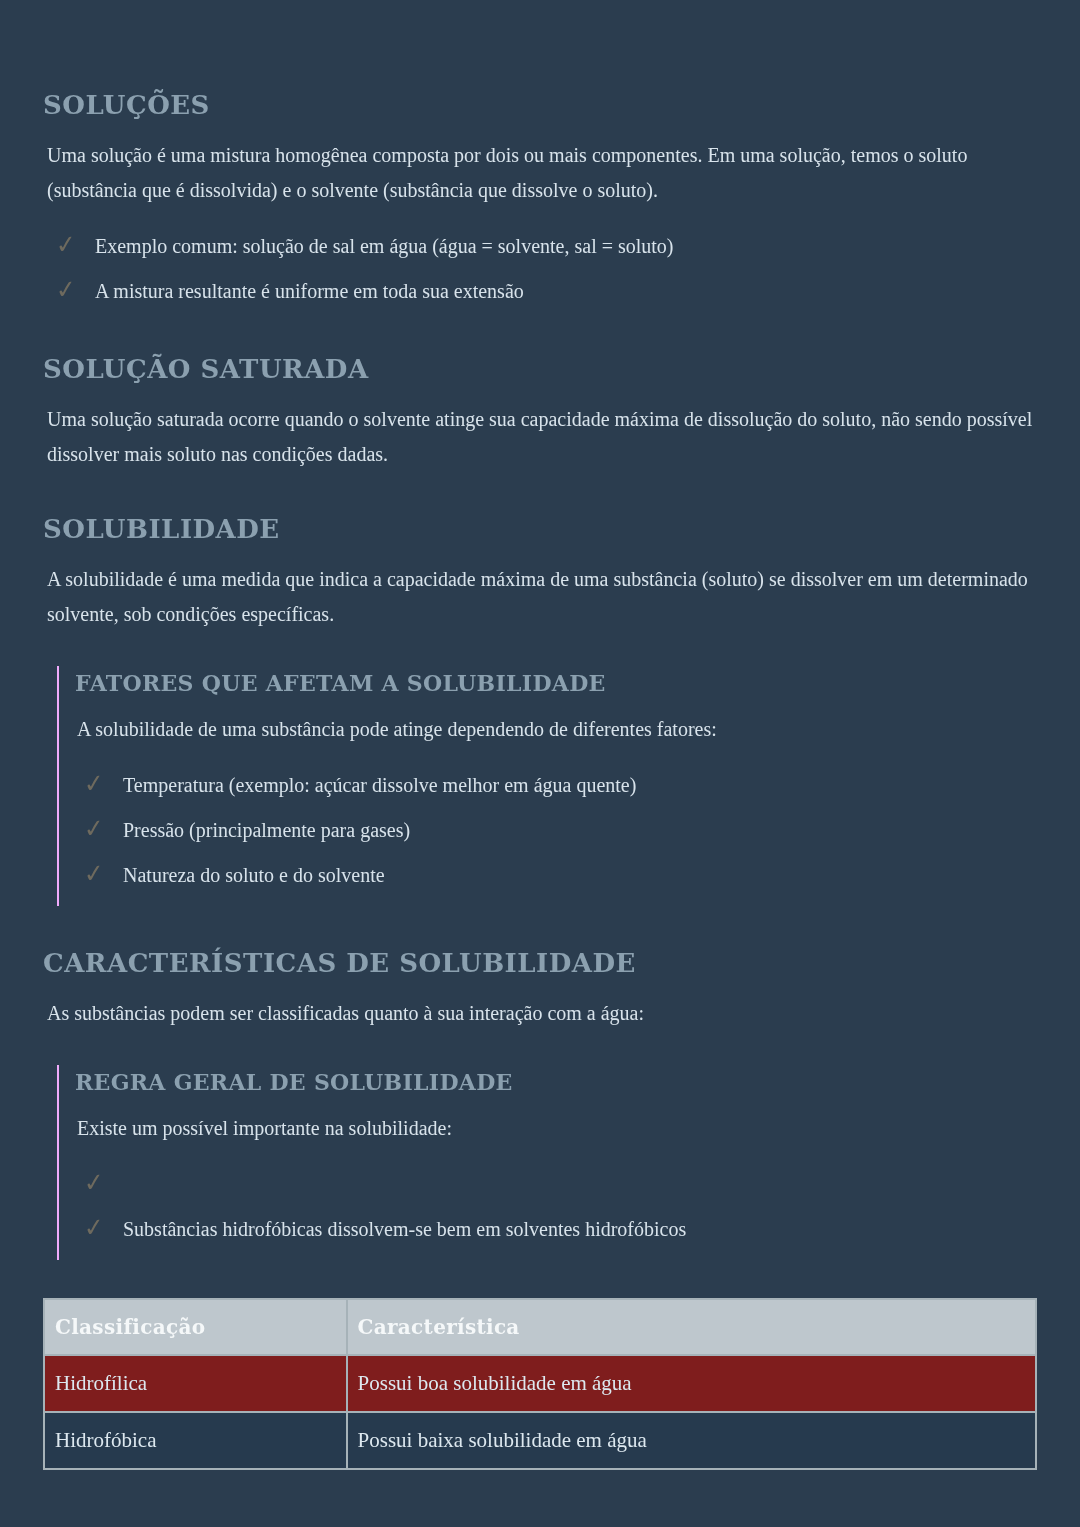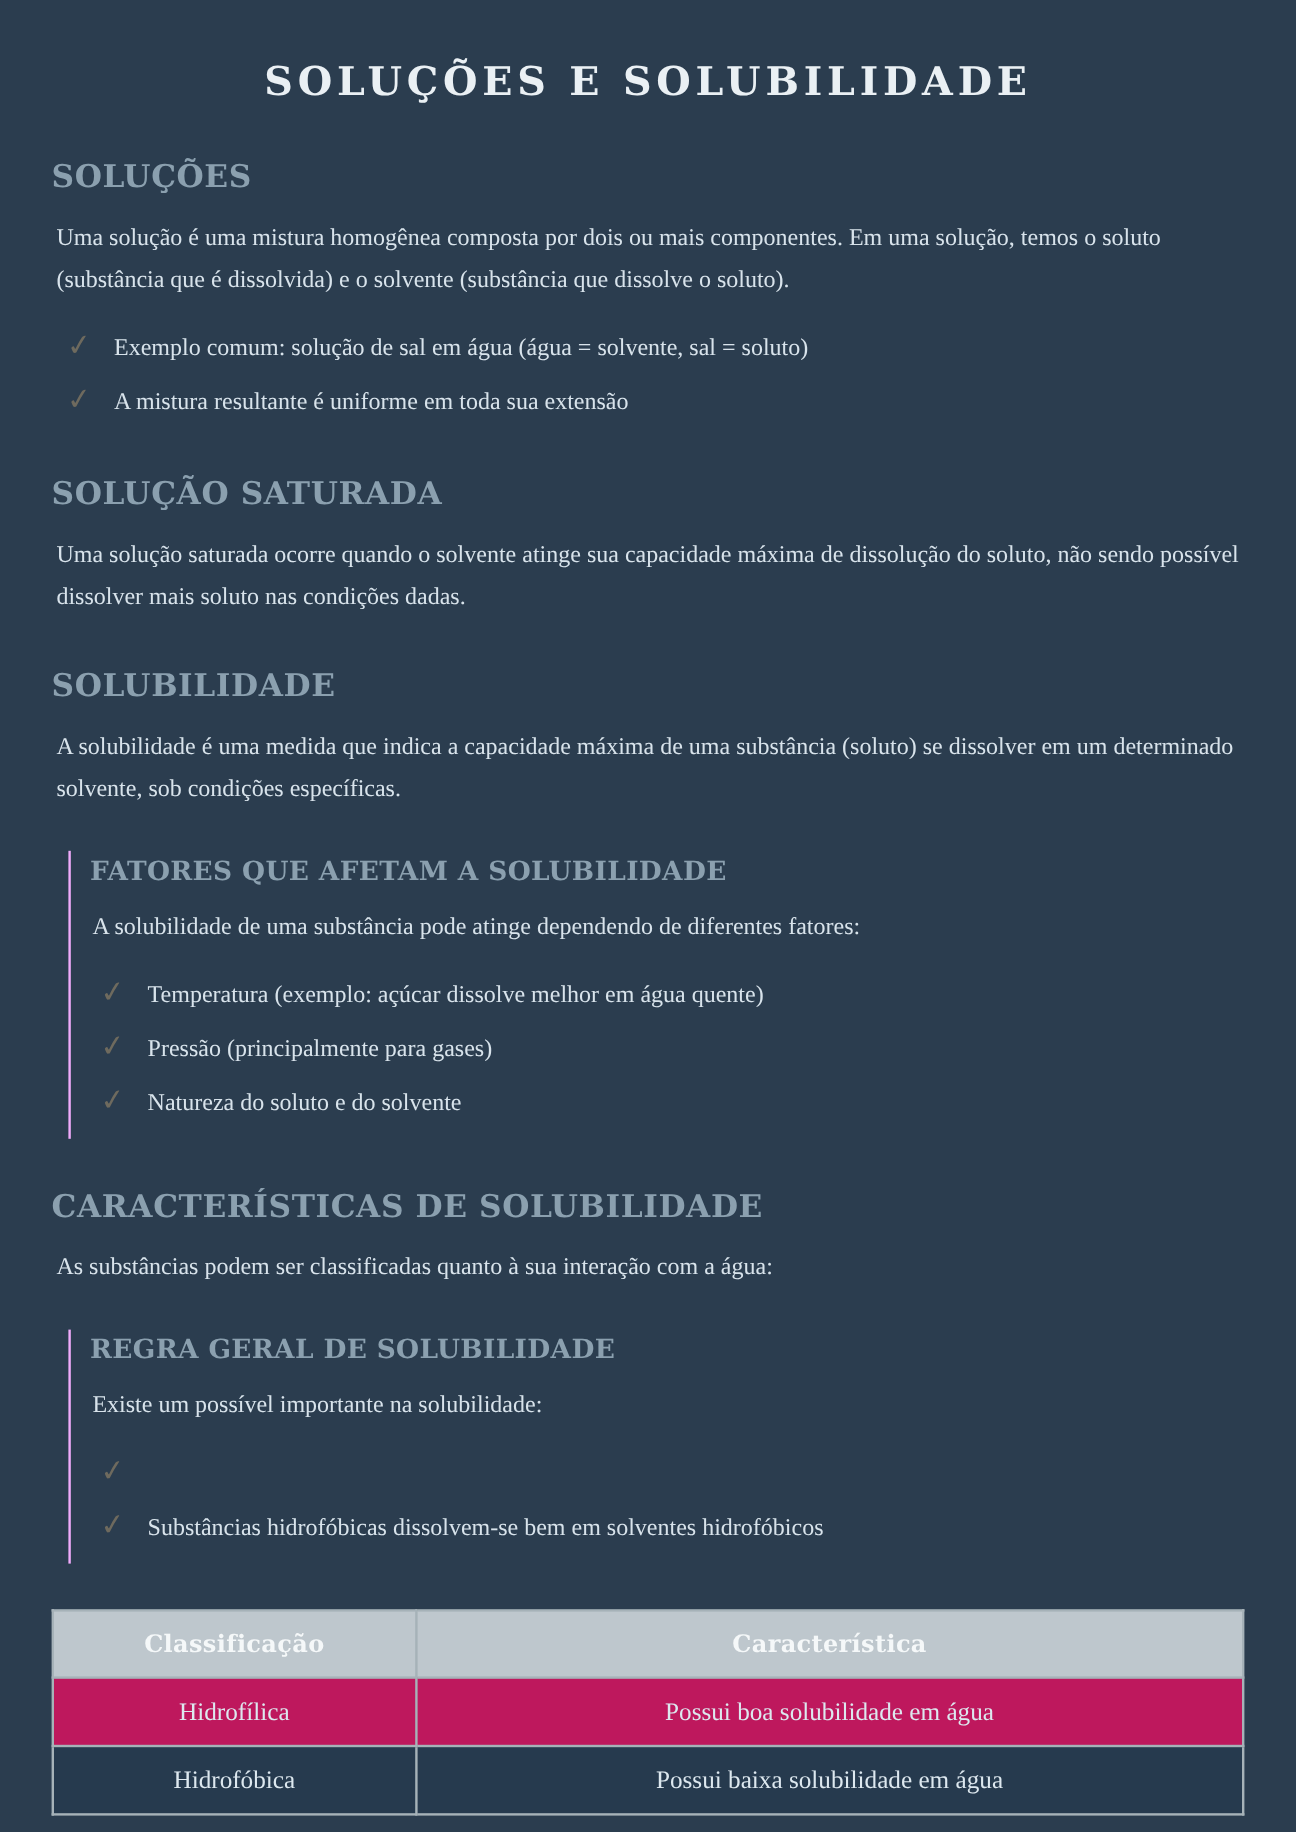--- a/index.html
+++ b/index.html
@@ -79,41 +79,40 @@
     width: 100%;
     border-collapse: collapse;
     margin-top: 38px;
     font-size: 21px;
     table-layout: fixed;
   }
   table.classification col.c1 { width: 30.5%; }
   table.classification th,
   table.classification td {
     border: 2px solid #a6b2b8;
-    text-align: center;
+    text-align: left;
     padding: 15px 10px;
   }
   table.classification th {
     background: #bec7cd;
     color: #f5f8f9;
     font-family: "DejaVu Serif", serif;
     font-weight: 700;
     font-size: 20px;
     letter-spacing: 0.3px;
   }
-  table.classification tbody tr.row-light { background: #be185d; margin-top: 32px; }
+  table.classification tbody tr.row-light { background: #7f1d1d; margin-top: 32px; }
   table.classification tbody tr.row-dark  { background: #263a4e; }
   table.classification td { color: #dde8ef; }
 </style>
 </head>
 <body>
 
 <main>
 
-  <h1>SOLUÇÕES E SOLUBILIDADE</h1>
 
   <section>
     <h2>SOLUÇÕES</h2>
     <p class="body">Uma solução é uma mistura homogênea composta por dois ou mais componentes. Em uma solução, temos o soluto (substância que é dissolvida) e o solvente (substância que dissolve o soluto).</p>
     <ul class="checklist">
       <li class="check-item">
         <span class="check">✓</span>
         <span class="check-text">Exemplo comum: solução de sal em água (água = solvente, sal = soluto)</span>
       </li>
       <li class="check-item">

